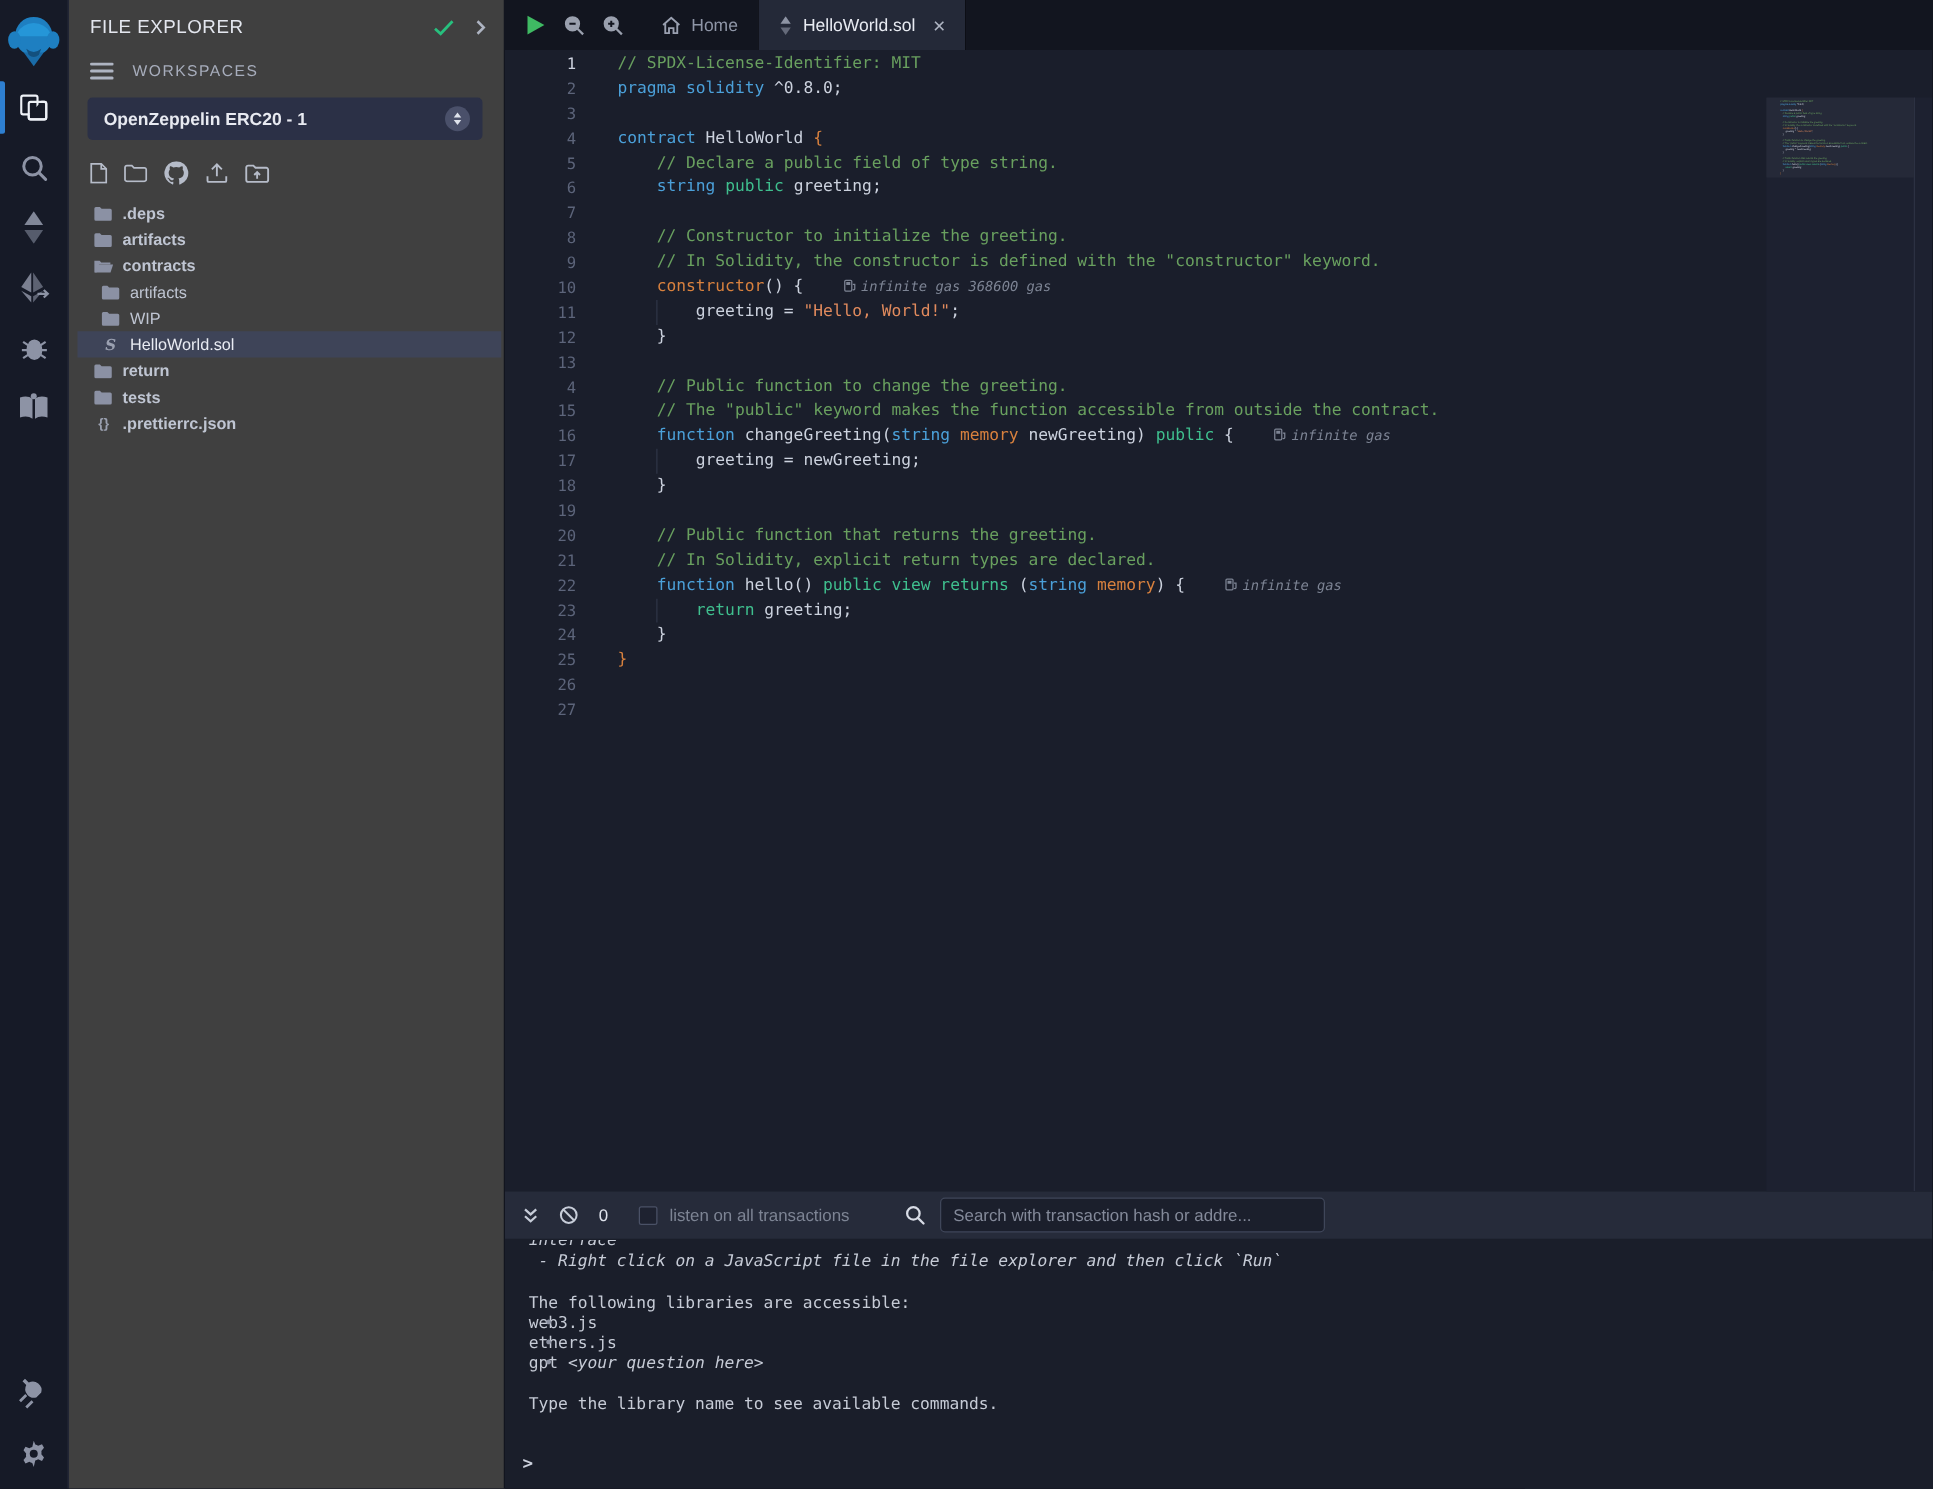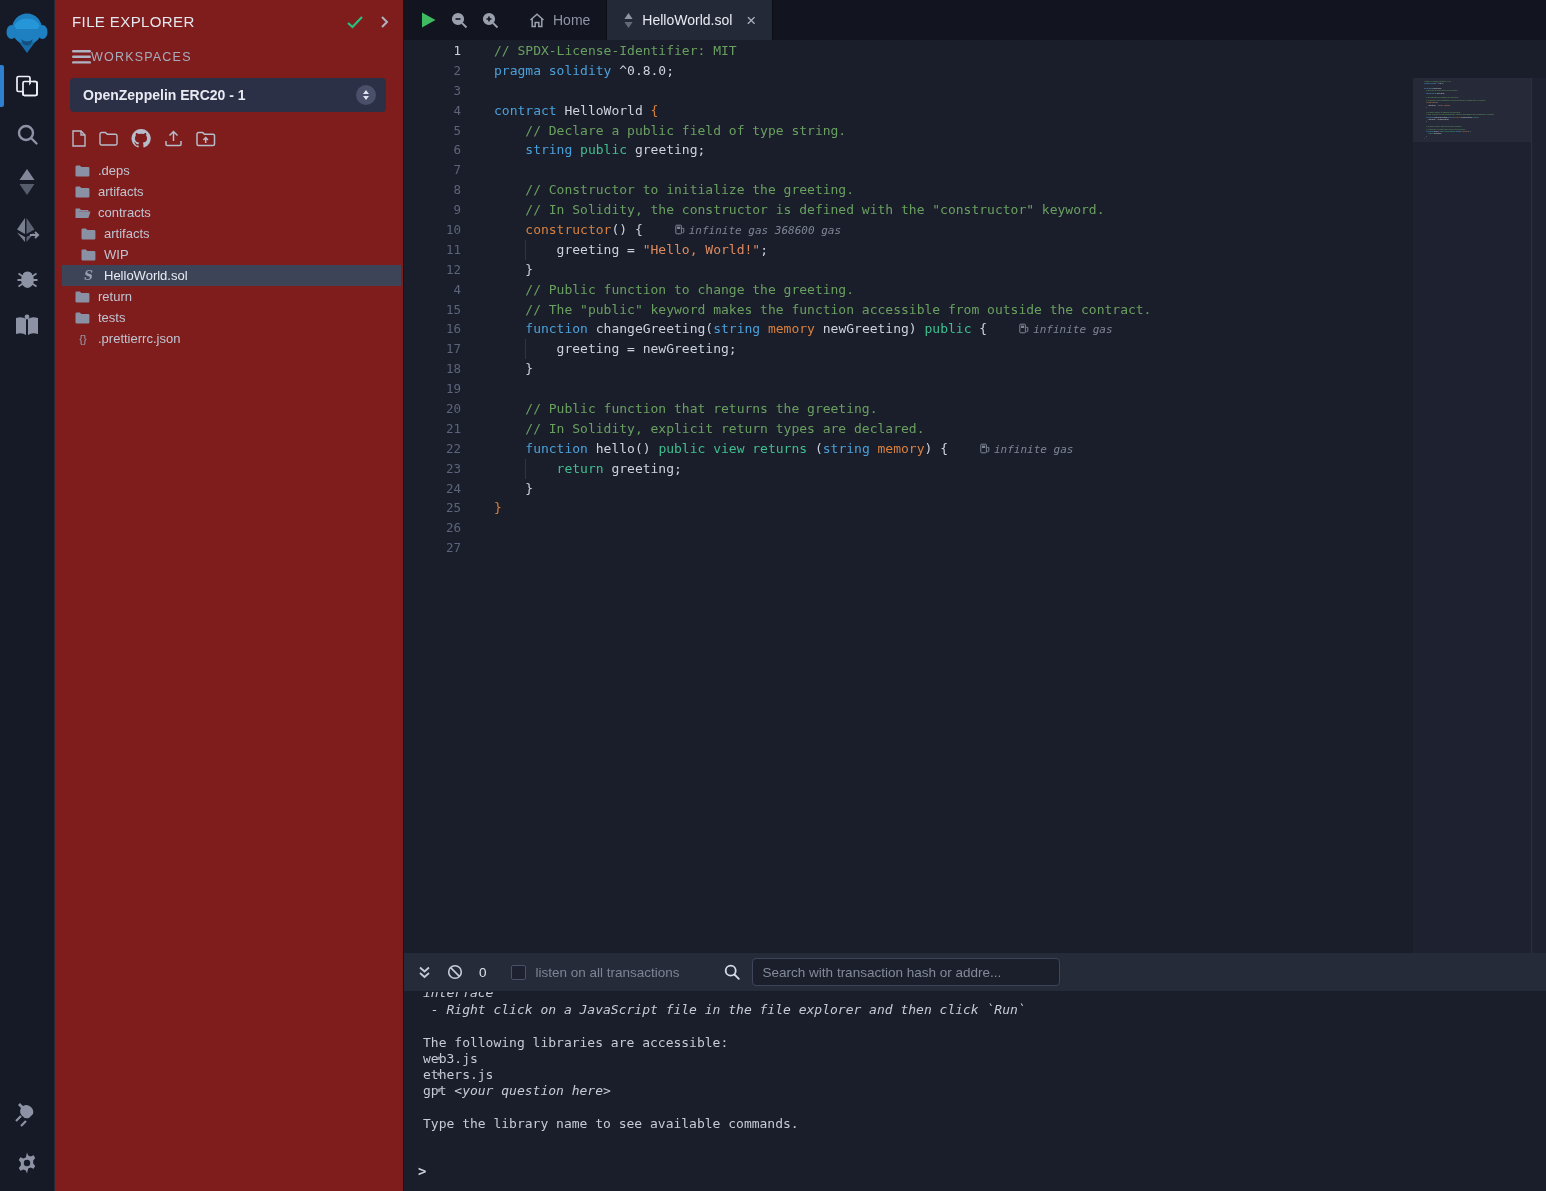--- a/index.html
+++ b/index.html
@@ -15,44 +15,44 @@
     display:flex; flex-direction:column; align-items:center; position:relative; z-index:5;
   }
   .ribbon-item { width:55px; height:48px; display:flex; align-items:center; justify-content:center; position:relative; cursor:pointer; }
   .ribbon-item.logo-item { height:60px; margin-top:2px; }
   .ribbon-item .abar { position:absolute; left:0; top:3px; bottom:3px; width:4px; background:#2e7fd0; border-radius:0 2px 2px 0; }
   .ribbon-spacer { flex:1; }
   .ric { color:#8d93a5; }
   .ric.active { color:#eef1f7; }
   
   .sidepanel {
-    width:349px; flex:0 0 349px; background:#7f1d1d; border-right:1px solid #12151f;
+    width:349px; flex:0 0 349px; background:#404040; border-right:1px solid #12151f;
     display:flex; flex-direction:column; color:#b9bfcc; position:relative; z-index:4;
   }
   .sp-header { display:flex; align-items:center; padding:13px 14px 6px 17px; }
   .sp-title { font-size:15px; color:#e4e7ef; letter-spacing:.4px; flex:1; }
   .sp-header-icons { display:flex; align-items:center; gap:16px; }
-  .ws-row { display:flex; align-items:center; padding:14px 17px 4px 17px; }
+  .ws-row { display:flex; align-items:center; gap:15px; padding:14px 17px 4px 17px; }
   .ws-label { font-size:12.5px; letter-spacing:1.2px; color:#a7adbc; }
   .ws-select {
     margin:10px 17px 0 15px; height:34px; background:#2b3046; border-radius:4px;
     display:flex; align-items:center; padding:0 10px 0 13px; cursor:pointer;
   }
   .ws-name { flex:1; font-size:14px; color:#e8eaf1; font-weight:600; }
   .ws-badge { width:20px; height:20px; border-radius:50%; background:#4a506a; display:flex; flex-direction:column; align-items:center; justify-content:center; gap:2px; }
   .ws-badge i { display:block; width:0; height:0; border-left:3.5px solid transparent; border-right:3.5px solid transparent; }
   .ws-badge i.up { border-bottom:4px solid #dfe3ec; }
   .ws-badge i.dn { border-top:4px solid #dfe3ec; }
   .sp-toolbar { display:flex; align-items:center; gap:13px; padding:17px 17px 8px 17px; color:#b6bcc9; }
   .sp-toolbar > span { cursor:pointer; display:inline-flex; }
   .tree { margin:4px 2px 0 7px; }
   .tree-row { display:flex; align-items:center; height:21px; font-size:13px; cursor:pointer; color:#bfc5d2; }
   .tree-row .ti { width:17px; display:inline-flex; justify-content:center; margin-right:7px; flex:0 0 17px; }
   .tree-row.d1 { padding-left:18px; }
-  .tree-row.d0 { padding-left:12px; }
+  .tree-row.d0 { padding-left:12px;font-weight:bold; }
   .tree-row.sel { background:#3e4458; color:#e8ebf2; }
   .sol-glyph { font-size:12px; font-weight:700; color:#9aa0b0; font-family:"DejaVu Serif", serif; font-style:italic; }
   .json-glyph { font-size:11px; color:#9aa0b0; letter-spacing:-1px; }
   
   .main { flex:1; display:flex; flex-direction:column; min-width:0; }
   .editor { height:953px; flex:0 0 953px; background:#1a1e2b; display:flex; flex-direction:column; position:relative; }
   .tabbar { height:40px; flex:0 0 40px; background:#12151f; display:flex; align-items:stretch; }
   .tb-controls { display:flex; align-items:center; gap:14px; padding:0 14px 0 16px; }
   .tb-controls > span { cursor:pointer; display:inline-flex; }
   .tab { display:flex; align-items:center; gap:8px; padding:0 16px; font-size:14px; color:#8e95a6; cursor:pointer; }
@@ -396,20 +396,24 @@
             </div>
             <div class="code-line">
               <span class="ln">11</span>
               <span class="cl"><span class="guide"></span><span class="t-p">        greeting = </span><span class="t-s">"Hello, World!"</span><span class="t-p">;</span></span>
             </div>
             <div class="code-line">
               <span class="ln">12</span>
               <span class="cl"><span class="t-p">    }</span></span>
             </div>
             <div class="code-line">
+              <span class="ln">13</span>
+              <span class="cl"></span>
+            </div>
+            <div class="code-line">
               <span class="ln">4</span>
               <span class="cl"><span class="t-c">    // Public function to change the greeting.</span></span>
             </div>
             <div class="code-line">
               <span class="ln">15</span>
               <span class="cl"><span class="t-c">    // The "public" keyword makes the function accessible from outside the contract.</span></span>
             </div>
             <div class="code-line">
               <span class="ln">16</span>
               <span class="cl"><span class="t-k">    function</span><span class="t-p"> changeGreeting(</span><span class="t-k">string</span><span class="t-p"> </span><span class="t-o">memory</span><span class="t-p"> newGreeting) </span><span class="t-g">public</span><span class="t-p"> {</span><span class="gas"><svg width="10" height="11" viewBox="0 0 10 11">

